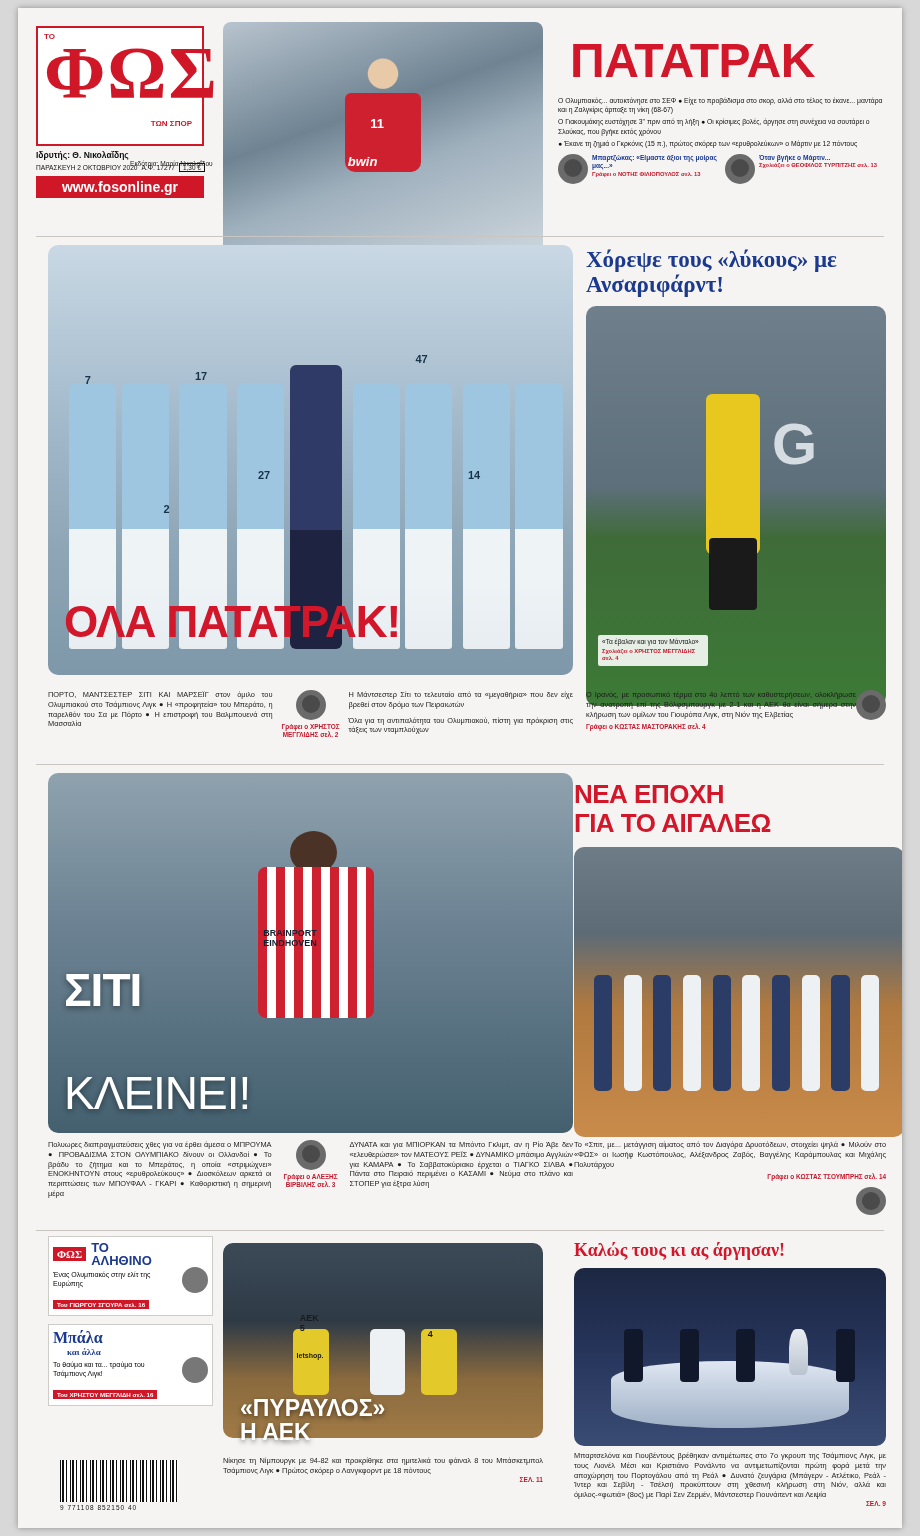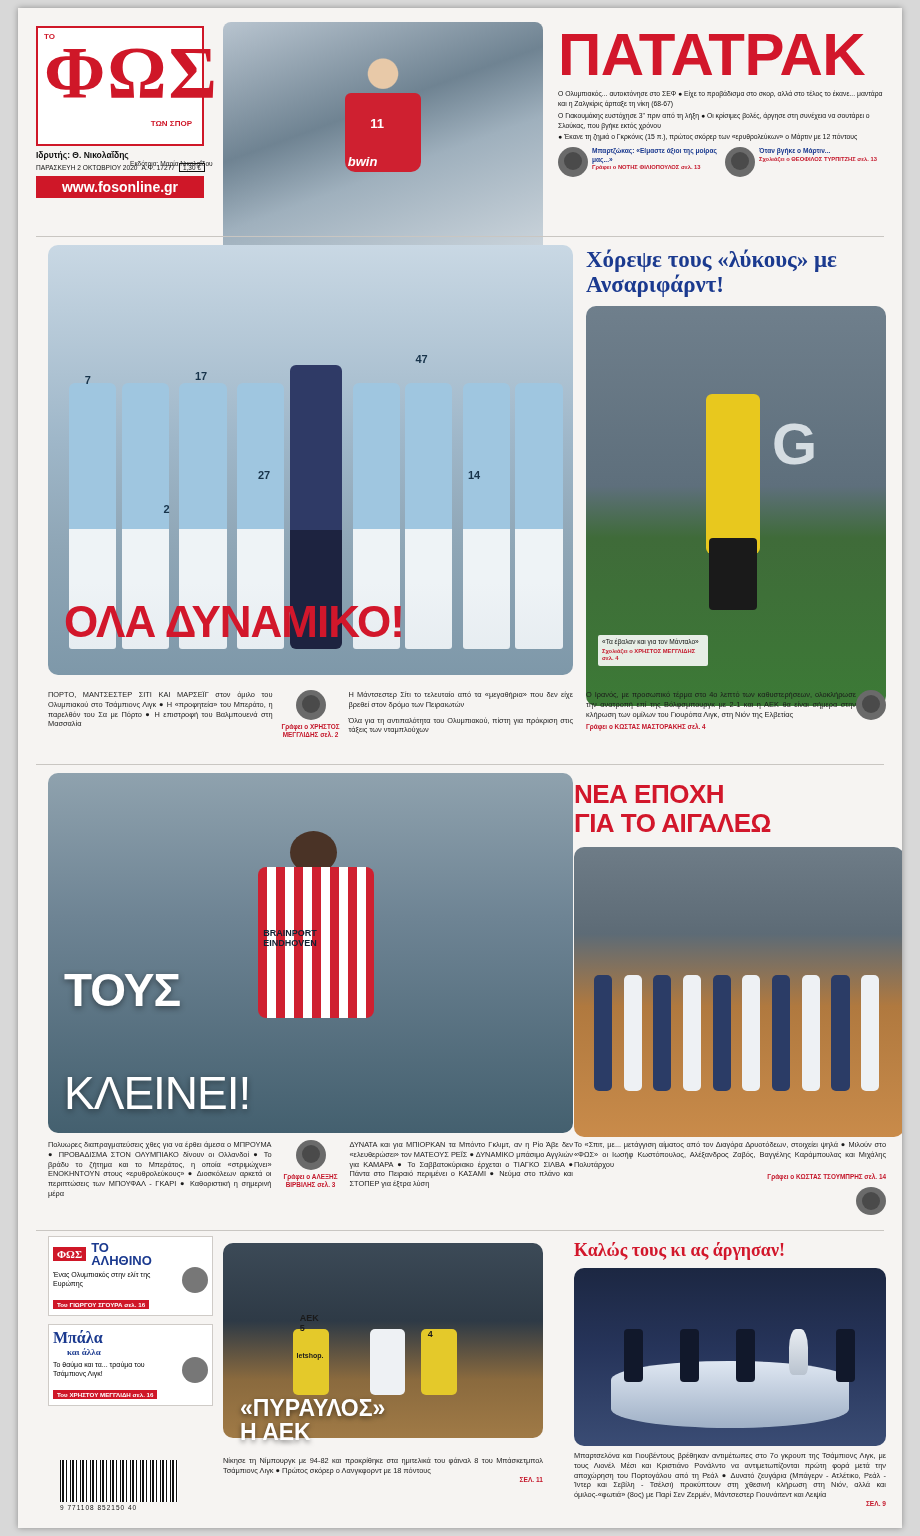--- a/index.html
+++ b/index.html
@@ -51,22 +51,22 @@
     margin-top:4px; background:#cf1728; color:#fff; font-weight:bold;
     font-size: 14px; text-align:center; padding:3px 0; width:168px;
   }
 
   
   .top-photo { position:absolute; left:205px; top:14px; width:320px; height:235px; border-radius:8px; }
 
   
   .lead { position:absolute; left:540px; top:18px; width:328px; }
   .lead h1 {
-    margin:0; font-family:"Liberation Sans", sans-serif; font-weight:bold;
-    font-size: 60px; color:#d2172b; letter-spacing:-0.5px; line-height:0.95;
+    margin:12px; font-family:"Liberation Sans", sans-serif; font-weight:bold;
+    font-size: 48px; color:#d2172b; letter-spacing:-0.5px; line-height:0.95;
   }
   .lead .bullets { margin-top:6px; font-size:6.8px; line-height:1.45; color:#111; }
   .lead .bullets p { margin:0 0 2px 0; }
   .quote-row { display:flex; gap:6px; margin-top:5px; }
   .quote-card { flex:1; display:flex; gap:4px; align-items:flex-start; }
   .qtext { font-size:6.6px; line-height:1.3; }
   .qtext .t { font-weight:bold; color:#1b3a8f; }
   .qtext .w { color:#c4162a; font-weight:bold; font-size:5.8px; }
   .avatar {
     width:30px; height:30px; border-radius:50%; background:#6a6a6a;
@@ -275,21 +275,21 @@
     <div class="player" style="left:68%;"></div>
     <div class="player" style="left:79%;"></div>
     <div class="player" style="left:89%;"></div>
     <div class="num" style="left:7%; top:30%;">7</div>
     <div class="num" style="left:28%; top:29%;">17</div>
     <div class="num" style="left:70%; top:25%;">47</div>
     <div class="num" style="left:40%; top:52%;">27</div>
     <div class="num" style="left:80%; top:52%;">14</div>
     <div class="num" style="left:22%; top:60%;">2</div>
   </div>
-  <div class="hl s1-hl">ΟΛΑ ΔΥΝΑΜΙΚΟ!</div>
+  <div class="hl s1-hl">ΟΛΑ ΠΑΤΑΤΡΑΚ!</div>
 
   <div class="s1-right">
     <h2>Χόρεψε τους «λύκους» με Ανσαριφάρντ!</h2>
     <div class="ph p-aek s1-right-photo">
       <div class="g">G</div>
       <div class="kit"></div>
       <div class="shorts"></div>
       <div class="s1-capbox">
         <span>«Τα έβαλαν και για τον Μάνταλο»</span>
         <b style="display:block; margin-top:2px; font-size:5.8px;">Σχολιάζει ο ΧΡΗΣΤΟΣ ΜΕΓΓΛΙΔΗΣ  σελ. 4</b>
@@ -319,21 +319,21 @@
     <div class="avatar" style="flex:0 0 30px; align-self:flex-start;"></div>
   </div>
 
   <div class="rule" style="position:absolute; left:18px; top:756px; width:848px;"></div>
 
   <div class="ph p-psv s2-photo">
     <div class="head"></div>
     <div class="kit"></div>
     <div class="sponsor">BRAINPORT<br>EINDHOVEN</div>
   </div>
-  <div class="s2-hl1">ΤΟΥΣ</div>
+  <div class="s2-hl1">ΣΙΤΙ</div>
   <div class="s2-hl2">ΚΛΕΙΝΕΙ!</div>
 
   <div class="s2-right">
     <h2>ΝΕΑ ΕΠΟΧΗ</h2>
     <h2>ΓΙΑ ΤΟ ΑΙΓΑΛΕΩ</h2>
     <div class="ph p-gym s2-right-photo">
       <div class="p" style="left:6%; background:#2b3c66;"></div>
       <div class="p" style="left:15%; background:#eef1f4;"></div>
       <div class="p" style="left:24%; background:#2b3c66;"></div>
       <div class="p" style="left:33%; background:#eef1f4;"></div>

